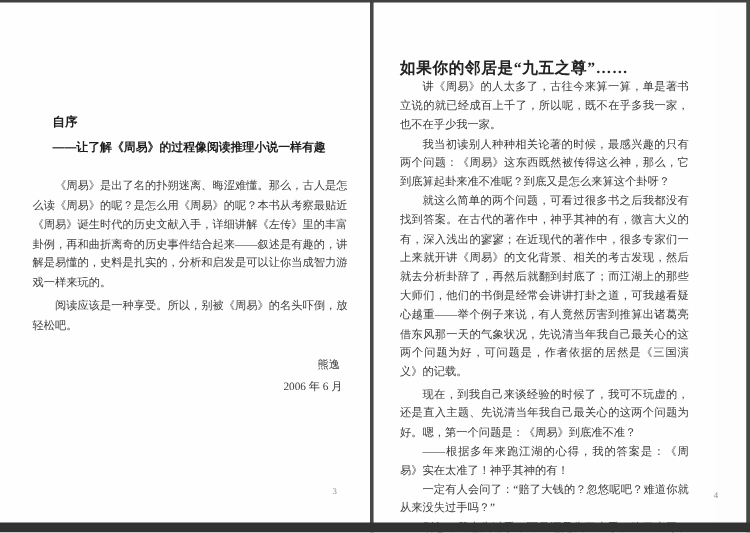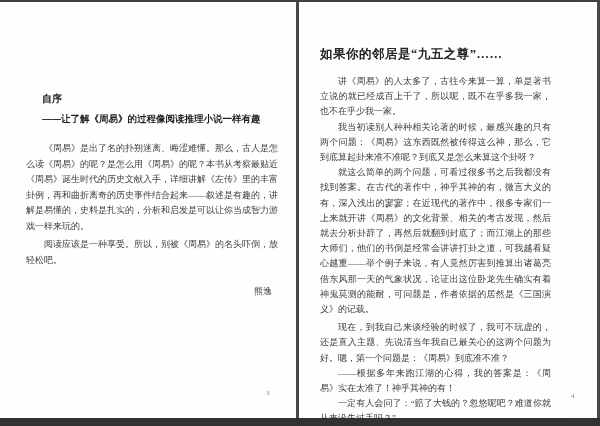--- a/index.html
+++ b/index.html
@@ -44,51 +44,52 @@
     margin:44px 0 0 0;
     font-family:"Liberation Serif","DejaVu Serif",serif;
     font-size:12.5px;font-weight:bold;color:#222222;
     line-height:16px;letter-spacing:0.5px;
   }
   .song{
     font-family:"Liberation Serif","DejaVu Serif",serif;
     font-size:9px;line-height:15.2px;color:#3a3a3a;
     text-align:justify;text-indent:2em;margin:0;
   }
-  .chapter-p1{margin-top:12px;}
+  .chapter-p1{}
   .chapter-p4{margin-top:3px;}
 
   .pagenum{
     position:absolute;font-size:7px;color:#8a8a8a;
     font-family:"Liberation Serif","DejaVu Serif",serif;
   }
   .pagenum-left{left:266px;top:387px;}
   .pagenum-right{left:272px;top:390px;}
 </style>
 </head>
 <body>
 
 <div class="canvas">
 
   <div class="page page-left">
     <h2 class="preface-title">自序</h2>
     <h3 class="preface-subtitle">——让了解《周易》的过程像阅读推理小说一样有趣</h3>
     <p class="kai preface-p1">《周易》是出了名的扑朔迷离、晦涩难懂。那么，古人是怎么读《周易》的呢？是怎么用《周易》的呢？本书从考察最贴近《周易》诞生时代的历史文献入手，详细讲解《左传》里的丰富卦例，再和曲折离奇的历史事件结合起来——叙述是有趣的，讲解是易懂的，史料是扎实的，分析和启发是可以让你当成智力游戏一样来玩的。</p>
     <p class="kai preface-p2">阅读应该是一种享受。所以，别被《周易》的名头吓倒，放轻松吧。</p>
     <p class="kai sig-line">熊逸</p>
+    <p class="kai date-line">2006 年 6 月</p>
     <div class="pagenum pagenum-left">3</div>
   </div>
 
   <div class="divider"></div>
 
   <div class="page page-right">
     <h1 class="chapter-title">如果你的邻居是“九五之尊”……</h1>
     <p class="song chapter-p1">讲《周易》的人太多了，古往今来算一算，单是著书立说的就已经成百上千了，所以呢，既不在乎多我一家，也不在乎少我一家。</p>
     <p class="song">我当初读别人种种相关论著的时候，最感兴趣的只有两个问题：《周易》这东西既然被传得这么神，那么，它到底算起卦来准不准呢？到底又是怎么来算这个卦呀？</p>
-    <p class="song">就这么简单的两个问题，可看过很多书之后我都没有找到答案。在古代的著作中，神乎其神的有，微言大义的有，深入浅出的寥寥；在近现代的著作中，很多专家们一上来就开讲《周易》的文化背景、相关的考古发现，然后就去分析卦辞了，再然后就翻到封底了；而江湖上的那些大师们，他们的书倒是经常会讲讲打卦之道，可我越看疑心越重——举个例子来说，有人竟然厉害到推算出诸葛亮借东风那一天的气象状况，论证出这位卧龙先生确实有着神鬼莫测的能耐，可问题是，作者依据的居然是《三国演义》的记载。</p>
+    <p class="song">就这么简单的两个问题，可看过很多书之后我都没有找到答案。在古代的著作中，神乎其神的有，微言大义的有，深入浅出的寥寥；在近现代的著作中，很多专家们一上来就开讲《周易》的文化背景、相关的考古发现，然后就去分析卦辞了，再然后就翻到封底了；而江湖上的那些大师们，他们的书倒是经常会讲讲打卦之道，可我越看疑心越重——举个例子来说，有人竟然厉害到推算出诸葛亮借东风那一天的气象状况，先说清当年我自己最关心的这两个问题为好，可问题是，作者依据的居然是《三国演义》的记载。</p>
     <p class="song chapter-p4">现在，到我自己来谈经验的时候了，我可不玩虚的，还是直入主题、先说清当年我自己最关心的这两个问题为好。嗯，第一个问题是：《周易》到底准不准？</p>
     <p class="song">——根据多年来跑江湖的心得，我的答案是：《周易》实在太准了！神乎其神的有！</p>
     <p class="song">一定有人会问了：“赔了大钱的？忽悠呢吧？难道你就从来没失过手吗？”</p>
     <p class="song">别急，我也失过手，而且还是失了大手、吃了大亏、赔了大钱的。我是个实诚人，过五关、斩六将的事情先放在一边，先来谈谈走麦城的那段伤心经历。</p>
     <div class="pagenum pagenum-right">4</div>
   </div>
 
   <div class="frame-top"></div>
   <div class="frame-right"></div>
   <div class="bottom-band"></div>

